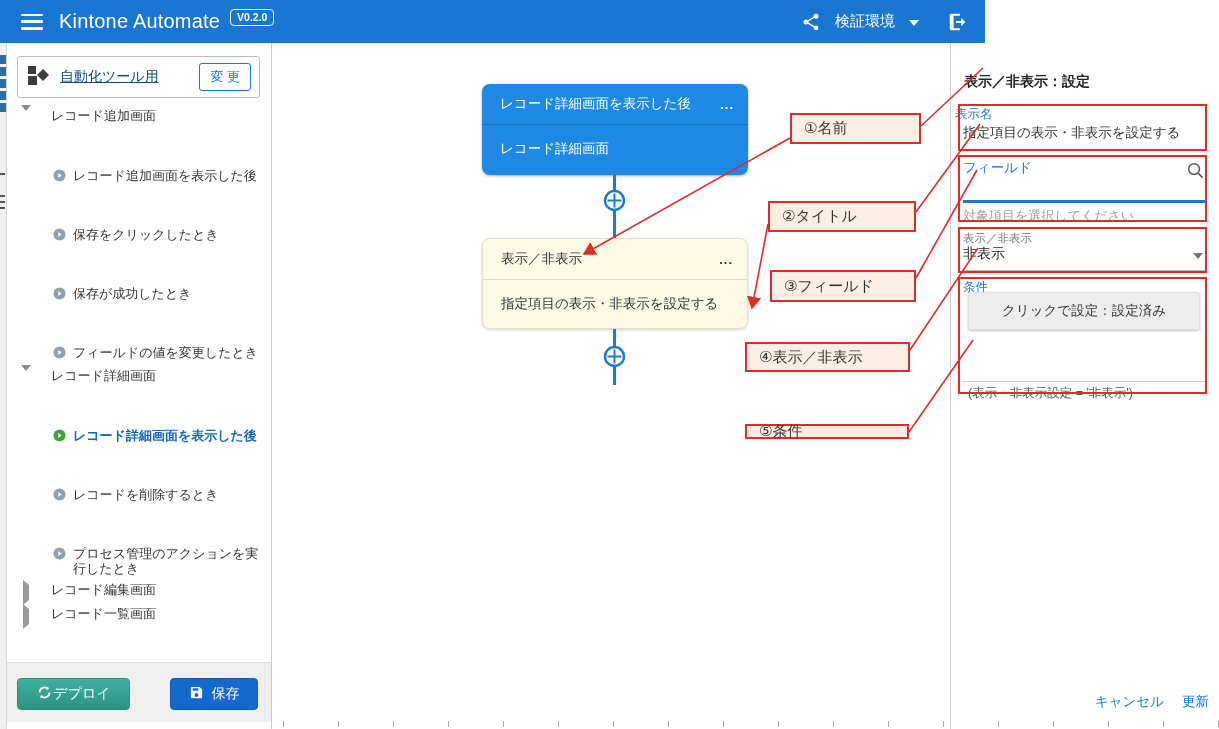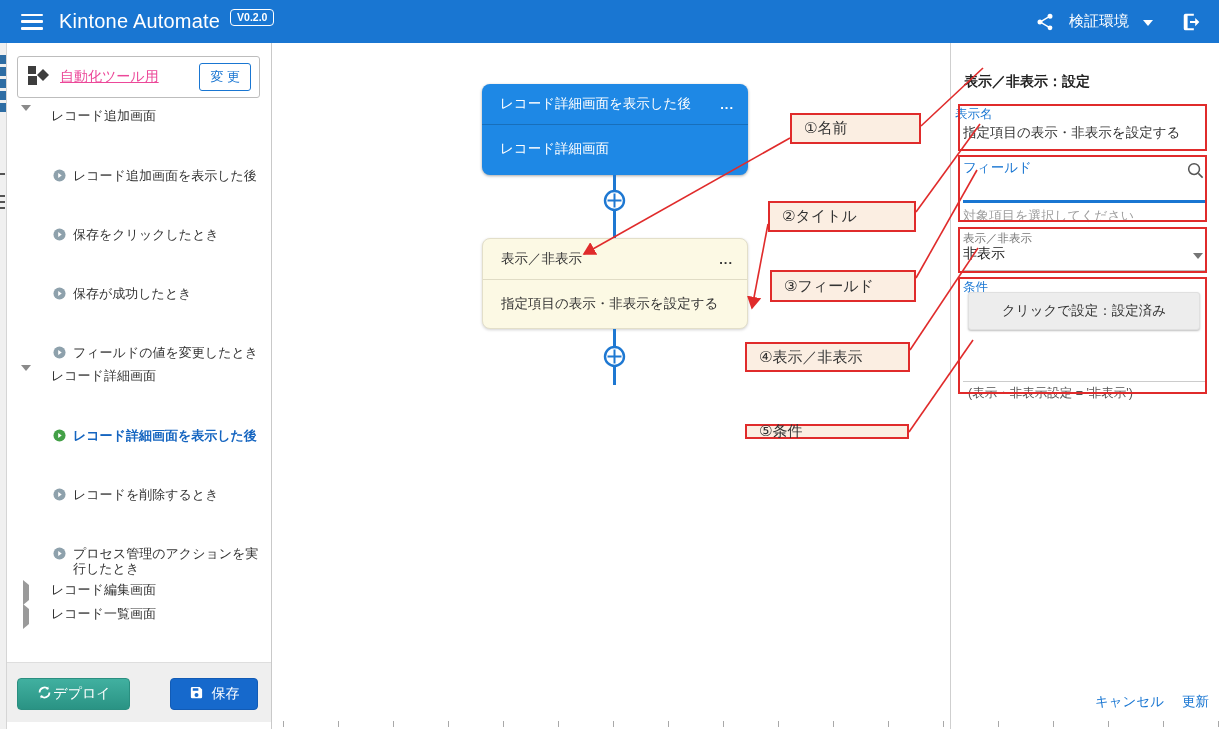--- a/index.html
+++ b/index.html
@@ -1,39 +1,39 @@
 <!DOCTYPE html>
 <html><head>
 <meta charset="utf-8">
 <style>
   * { margin:0; padding:0; box-sizing:border-box; }
   html,body { width:1219px; height:729px; }
   body { font-family:"Liberation Sans","DejaVu Sans",sans-serif; background:#fff; overflow:hidden; }
   #app { position:relative; width:1219px; height:729px; background:#fff; }
 
   
-  .topbar { position:absolute; left:0; top:0; width:1219px; height:43px; background:#1976d2; display:flex; align-items:center; color:#fff; z-index:5; }
+  .topbar { position:absolute; left:0; top:0; width:985px; height:43px; background:#1976d2; display:flex; align-items:center; color:#fff; z-index:5; }
   .hamburger { width:22px; height:16px; margin-left:21px; display:flex; flex-direction:column; justify-content:space-between; cursor:pointer; }
   .hamburger i { display:block; height:2.6px; background:#fff; border-radius:1px; }
   .app-title { margin-left:16px; font-size:20px; font-weight:500; letter-spacing:.2px; }
   .version-badge { margin-left:10px; margin-top:-8px; border:1.6px solid #fff; border-radius:4px; font-size:10.5px; font-weight:bold; padding:1px 6px 2px; }
   .topbar-right { margin-left:auto; display:flex; align-items:center; gap:14px; margin-right:16px; }
   .env-label { font-size:15px; }
   .caret-down { width:0; height:0; border-left:5px solid transparent; border-right:5px solid transparent; border-top:6px solid #fff; margin-top:2px; }
   .icon-btn { display:flex; align-items:center; cursor:pointer; }
 
   
   .left-strip { position:absolute; left:0; top:43px; width:7px; height:686px; background:#f0f0f0; border-right:1px solid #d5d5d5; z-index:4; }
   .left-strip .blk { position:absolute; left:0; width:6px; background:#2e6da4; }
   .left-strip .tick { position:absolute; left:0; width:5px; height:2px; background:#555; }
 
   
   .sidebar { position:absolute; left:7px; top:43px; width:265px; height:686px; background:#fff; border-right:1px solid #c9c9c9; z-index:4; }
   .appbox { position:absolute; left:10px; top:13px; width:243px; height:42px; border:1px solid #bdbdbd; border-radius:3px; display:flex; align-items:center; padding:0 8px; background:#fff; }
-  .app-link { color:#ec4899; font-size:14px; text-decoration:underline; margin-left:10px; cursor:pointer; white-space:nowrap; }
+  .app-link { color:#0c4a6e; font-size:14px; text-decoration:underline; margin-left:10px; cursor:pointer; white-space:nowrap; }
   .change-btn { margin-left:auto; border:1px solid #1976d2; color:#1976d2; background:#fff; border-radius:3px; font-size:13px; padding:4px 10px; cursor:pointer; font-family:inherit; }
   .tree { position:absolute; left:0; top:62px; width:265px; font-size:13px; color:#333; }
   .tree-parent { display:flex; align-items:flex-start; padding:3px 0 3px 14px; line-height:15px; cursor:pointer;gap:16px; }
   .tw { width:14px; flex:0 0 14px; display:inline-block; margin-top:3px; }
   .tri-down { width:0; height:0; border-left:5px solid transparent; border-right:5px solid transparent; border-top:6px solid #8a8a8a; }
   .tri-right { width:0; height:0; border-top:5px solid transparent; border-bottom:5px solid transparent; border-left:6px solid #9a9a9a; margin-left:2px; }
   .tree-child { display:flex; align-items:flex-start; padding:3px 8px 3px 46px; line-height:15px; cursor:pointer;margin-top:36px; }
   .tree-child .evt-icon { flex:0 0 13px; margin-right:7px; margin-top:1px; }
   .tree-child.selected { color:#1565c0; font-weight:bold; }
   .tree-child span.lbl { max-width:196px; }

